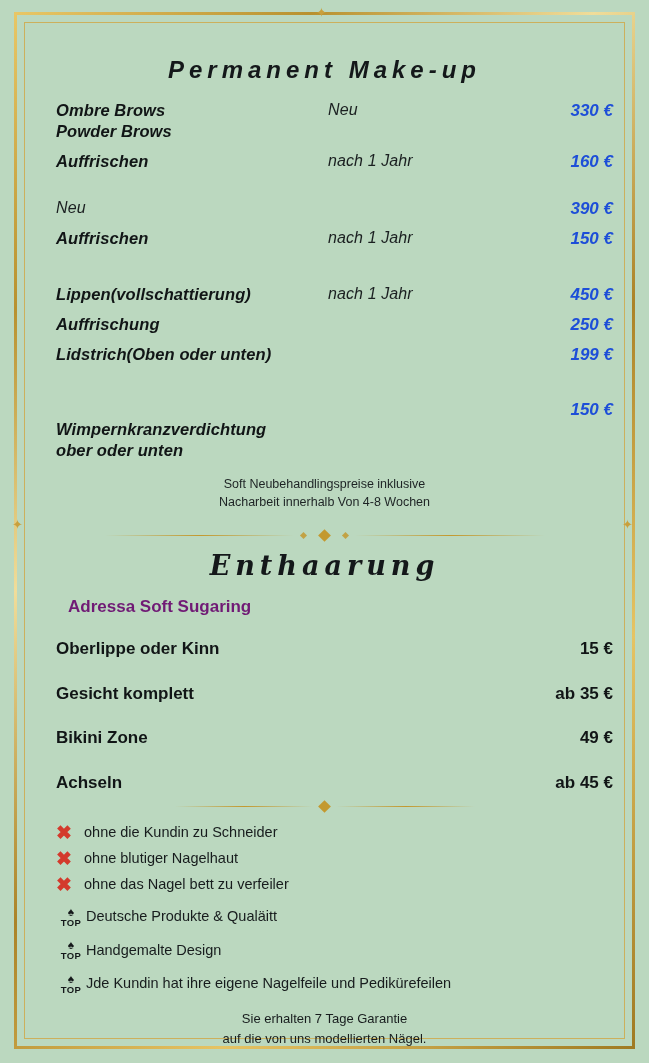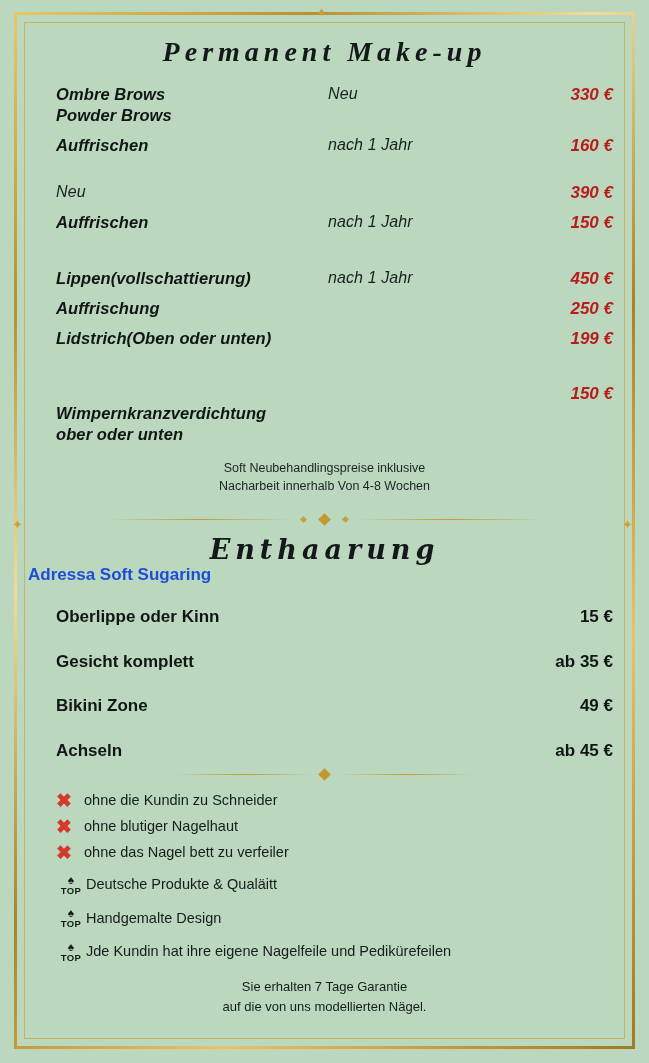--- a/index.html
+++ b/index.html
@@ -54,27 +54,27 @@
   }
   .content {
     position: absolute;
     left: 0;
     top: 0;
     width: 649px;
     height: 1063px;
   }
   .title {
     text-align: center;
-    font-family: Liberation Serif, serif;
+    font-family: Liberation Sans, sans-serif;
     font-style: italic;
     font-weight: bold;
-    font-size: 28px;
+    font-size: 24px;
     letter-spacing: 5px;
     color: #14181a;
-    margin-top: 36px;
+    margin-top: 56px;
   }
   .title-2 {
     text-align: center;
     font-family: "DejaVu Serif", serif;
     font-style: italic;
     font-weight: bold;
     font-size: 27px;
     letter-spacing: 5px;
     color: #14181a;
     margin-top: 6px;
@@ -100,21 +100,21 @@
     flex: 1 1 auto;
     font-size: 16px;
     color: #1b2021;
     letter-spacing: 0.1px;
   }
   .cell-price {
     flex: 0 0 96px;
     text-align: right;
     font-size: 17px;
     font-weight: bold;
-    color: #b91c1c;
+    color: #1d4ed8;
   }
   .gap-s { height: 9px; }
   .gap-m { height: 26px; }
   .gap-l { height: 34px; }
 
   .fineprint {
     text-align: center;
     font-size: 12.5px;
     color: #1d2324;
     line-height: 1.5;
@@ -140,24 +140,25 @@
     background: #c3992f;
     transform: rotate(45deg);
     margin: 0 7px;
   }
   .divider .dia.small {
     width: 5px;
     height: 5px;
     opacity: 0.85;
   }
   .section-head {
-    padding: 0 0 0 28px;
+    padding: 0 0 0 68px;
     font-size: 17px;
     font-weight: bold;
-    color: #1d4ed8;
+    color: #701a75;
+    margin-top: 16px;
   }
   .sugar-table {
     padding: 0 36px 0 56px;
     margin-top: 8px;
   }
   .sugar-row {
     display: flex;
     align-items: center;
     line-height: 1.45;
     margin-top: 20px;

